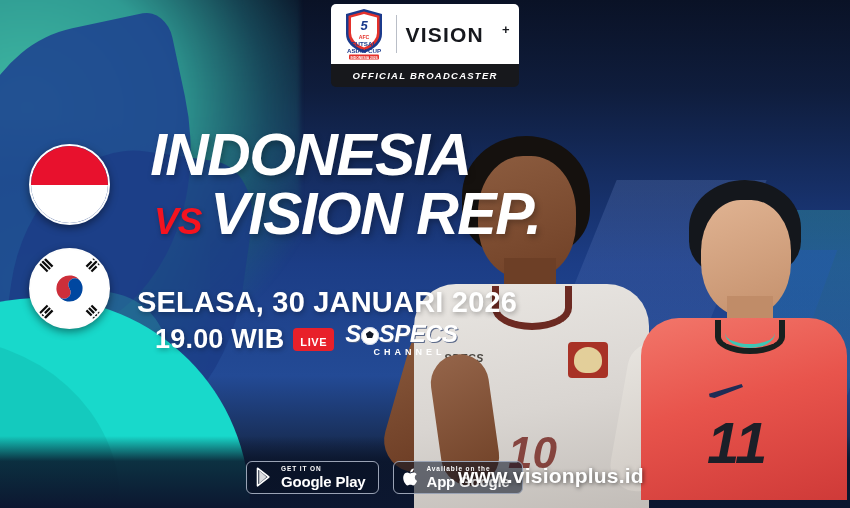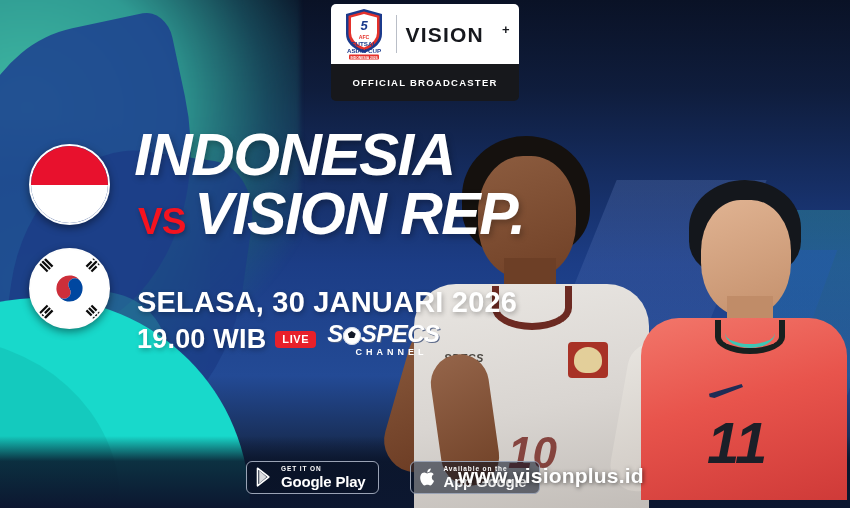--- a/index.html
+++ b/index.html
@@ -85,78 +85,79 @@
   .lock-div{width:1px; height:38px; background:#b9bec7; margin:0 9px;}
   .vision-wrap{display:flex; align-items:flex-start; gap:18px;}
   .vision-txt{
     font-family:"Liberation Sans", sans-serif;
     font-size:21px; font-weight:700; color:#16181d;
     letter-spacing:1.2px; line-height:1;
   }
   .vision-plus{font-size:13px; font-weight:700; color:#16181d; line-height:1; margin-top:-1px;}
   .lockup-dark{
     background:#17181c; border-radius:0 0 5px 5px;
-    height:37px; display:flex; align-items:center; justify-content:center;
+    height:23px; display:flex; align-items:center; justify-content:center;font-style:italic;
   }
   .lockup-dark span{
     color:#fff; font-size:9.5px; font-weight:700; letter-spacing:1.25px;
   }
 
   
   .flag{
     position:absolute; border-radius:50%; overflow:hidden;
     box-shadow:0 3px 9px rgba(0,0,0,.45);
     border:2px solid #fdfdfd;
     z-index:30;
   }
   #flag-id{left:29px; top:144px; width:81px; height:81px;}
   #flag-id .top{height:50%; background:#e8112d;}
   #flag-id .bot{height:50%; background:#ffffff;}
   #flag-kr{left:29px; top:248px; width:81px; height:81px; background:#fff;}
   .kr-inner{position:relative; width:100%; height:100%;}
 
   
   .headline{
-    position:absolute; left:138px; top:128px; z-index:35;
+    position:absolute; left:154px; top:128px; z-index:35;
     font-family:"Liberation Sans", sans-serif;
   }
   .line1{
     font-size:59px; font-weight:700; font-style:italic; color:#ffffff;
     letter-spacing:-1.5px; line-height:.93;
     transform:scaleX(1.02);
     text-shadow:2px 3px 6px rgba(0,0,0,.28);
   }
   .line2{
     display:flex; align-items:baseline; gap:9px; margin-top:4px;
   }
   .vs{
-    font-size:37px; font-weight:700; color:#f5131f;
+    font-size:37px; font-weight:700; font-style:italic; color:#f5131f;
     letter-spacing:-1px; line-height:1;
     text-shadow:1px 2px 5px rgba(0,0,0,.3);
   }
   .opp{
     font-size:59px; font-weight:700; font-style:italic; color:#ffffff;
     letter-spacing:-1.5px; line-height:.93;
     text-shadow:2px 3px 6px rgba(0,0,0,.28);
   }
 
   
   .datebox{position:absolute; left:137px; top:286px; z-index:35;}
   .date-line{
     font-size:29px; font-weight:700; color:#ffffff; letter-spacing:.2px;
     text-shadow:1px 2px 5px rgba(0,0,0,.3);
   }
   .time-row{display:flex; align-items:center; gap:9px; margin-top:3px;}
   .time-txt{
     font-size:27px; font-weight:700; color:#ffffff; letter-spacing:.2px;
     text-shadow:1px 2px 5px rgba(0,0,0,.3);
+    margin-left:18px;
   }
   .live-badge{
     background:#e8202a; color:#fff; font-size:11px; font-weight:700;
-    letter-spacing:.6px; padding:3px 7px 3px 7px; border-radius:4px;
+    letter-spacing:.6px; padding:9px 7px 3px 7px; border-radius:4px;
     line-height:1;
   }
   .soccer-logo{display:flex; flex-direction:column; align-items:center; margin-left:2px;}
   .soccer-top{display:flex; align-items:center; gap:0px;}
   .sc-word{
     font-size:24px; font-weight:700; font-style:italic; color:#ffffff;
     letter-spacing:-.5px; line-height:1;
     text-shadow:1px 1px 0 rgba(80,95,130,.9);
   }
   .ball{
@@ -267,21 +268,21 @@
     position:absolute; left:72px; top:244px; font-size:58px; font-weight:700;
     color:#1b1f28; font-style:italic; line-height:1;
   }
   #player-kr .armL{
     position:absolute; left:-16px; top:172px; width:52px; height:150px;
     background:linear-gradient(150deg,#e8e5e0,#cfc9c3);
     border-radius:26px; transform:rotate(10deg);
   }
 
   
-  .stores{position:absolute; left:246px; bottom:14px; display:flex; gap:31px; z-index:45;}
+  .stores{position:absolute; left:246px; bottom:14px; display:flex; gap:14px; z-index:45;}
   .store{
     display:flex; align-items:center; gap:7px;
     border:1px solid #9aa3b5; border-radius:6px;
     padding:4px 12px 4px 9px; background:rgba(10,18,36,.55);
   }
   .store-txt{display:flex; flex-direction:column; line-height:1;}
   .store-small{font-size:6.5px; color:#fff; letter-spacing:.9px; font-weight:700;}
   .store-big{font-size:15px; color:#fff; font-weight:700; letter-spacing:-.2px; margin-top:2px;}
   .gp-icon{width:18px; height:20px; position:relative;}
   .ap-icon{width:17px; height:20px;}

